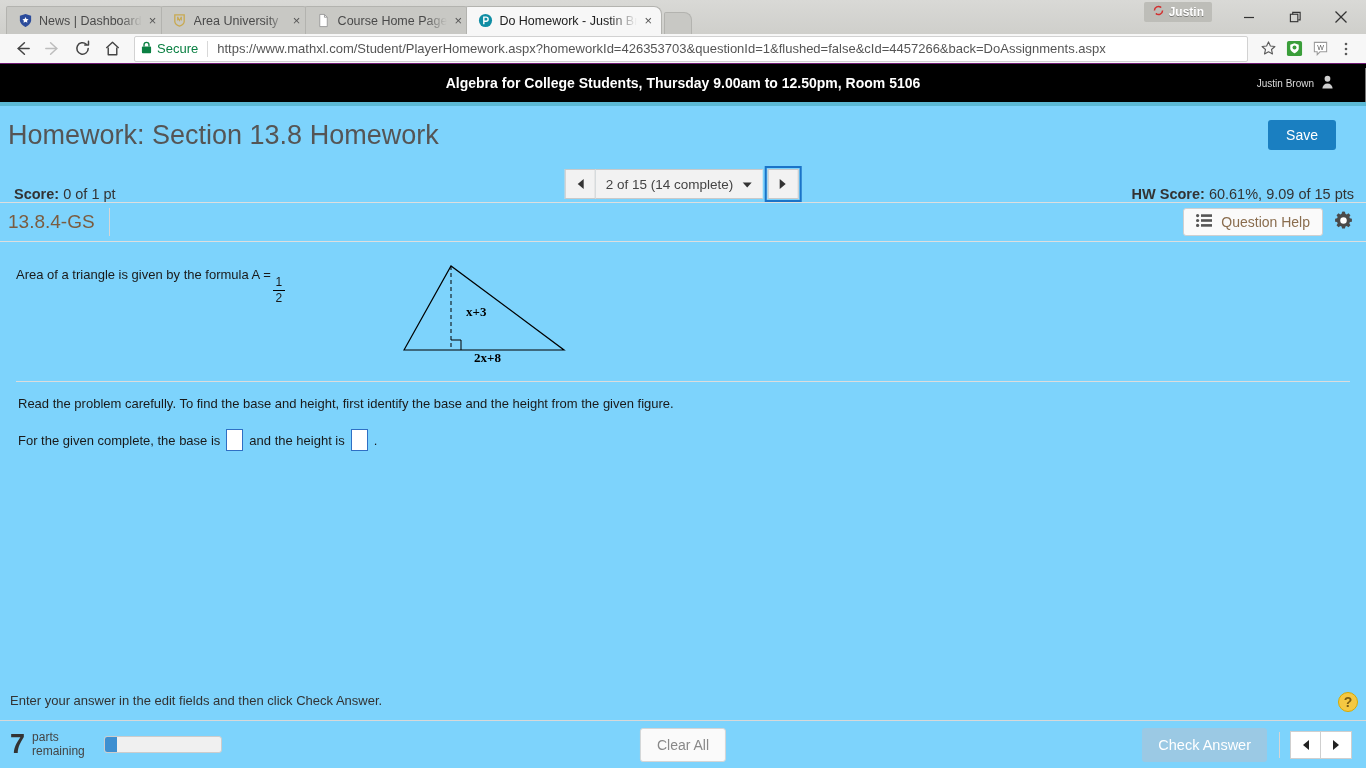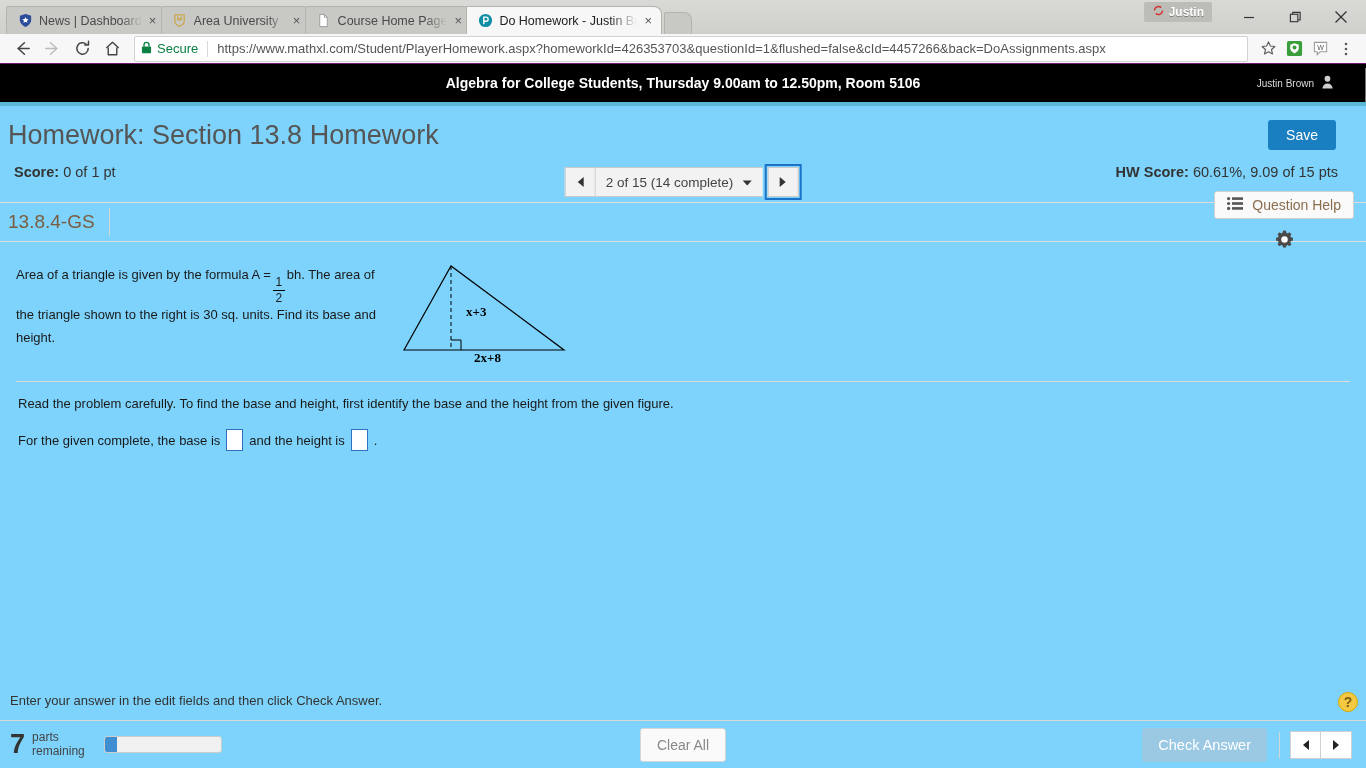--- a/index.html
+++ b/index.html
@@ -131,22 +131,22 @@
     justify-content: space-between;
   }
   .hw-title { font-size: 27px; color: #555; font-weight: normal; }
   .save-btn {
     background: #1a7fc1; color: #fff; font-size: 14px;
     padding: 7px 18px; border: none; border-radius: 3px;
   }
 
   .score-row {
     height: 38px;
-    display: flex; align-items: flex-start;
-    padding: 0 28px 0 14px;
+    display: flex; align-items: flex-end;
+    padding: 0 12px 0 14px;
     font-size: 14.5px; color: #333;
     position: relative;
   }
   .score-left { flex: none; }
   .score-left b { font-weight: bold; }
   .nav-center { position: absolute; left: 50%; transform: translateX(-50%); display: flex; align-items: center; }
   .qnav-arrow {
     width: 31px; height: 30px;
     background: #f2f2f2; border: 1px solid #c9c9c9;
     display: flex; align-items: center; justify-content: center;
@@ -164,21 +164,21 @@
 
   .qid-row {
     height: 40px;
     border-top: 1px solid #dedede;
     border-bottom: 1px solid #dedede;
     display: flex; align-items: center;
     padding: 0 12px 0 6px;
   }
   .qid { font-size: 19px; color: #7b5c3f; padding: 0 14px 0 2px; }
   .qid-sep { width: 1px; height: 28px; background: #d6d6d6; }
-  .qhelp-wrap { margin-left: auto; display: flex; align-items: center; gap: 10px; flex-direction: column; }
+  .qhelp-wrap { margin-left: auto; display: flex; align-items: center; gap: 10px; }
   .qhelp-btn {
     display: flex; align-items: center; gap: 9px;
     border: 1px solid #d0d0d0; background: #fafafa;
     padding: 5px 12px; border-radius: 3px;
     font-size: 14px; color: #8a6d4e;
   }
   .gear-icon { color: #555; }
 
   .content { flex: 1; position: relative; padding: 14px 16px 0 16px; }
 
@@ -488,21 +488,21 @@
   </div>
 
   <div class="content">
 
     <div class="problem">
       <div class="problem-text">
         <span>Area of a triangle is given by the formula A =</span><span class="frac">
             <span class="num">1</span>
             <span class="bar"></span>
             <span class="den">2</span>
-          </span><span>bh. The area of the triangle shown to the right is 30 sq. units. Find its base and height.</span>
+          </span>
       </div>
 
       <div class="figure">
         <svg width="190" height="105" viewBox="0 0 190 105">
 
           <polygon points="8,92 55,8 168,92" fill="none" stroke="#000" stroke-width="1.2"></polygon>
 
           <line x1="55" y1="8" x2="55" y2="92" stroke="#000" stroke-width="1" stroke-dasharray="4,3"></line>
 
           <polyline points="55,82 65,82 65,92" fill="none" stroke="#000" stroke-width="1"></polyline>

